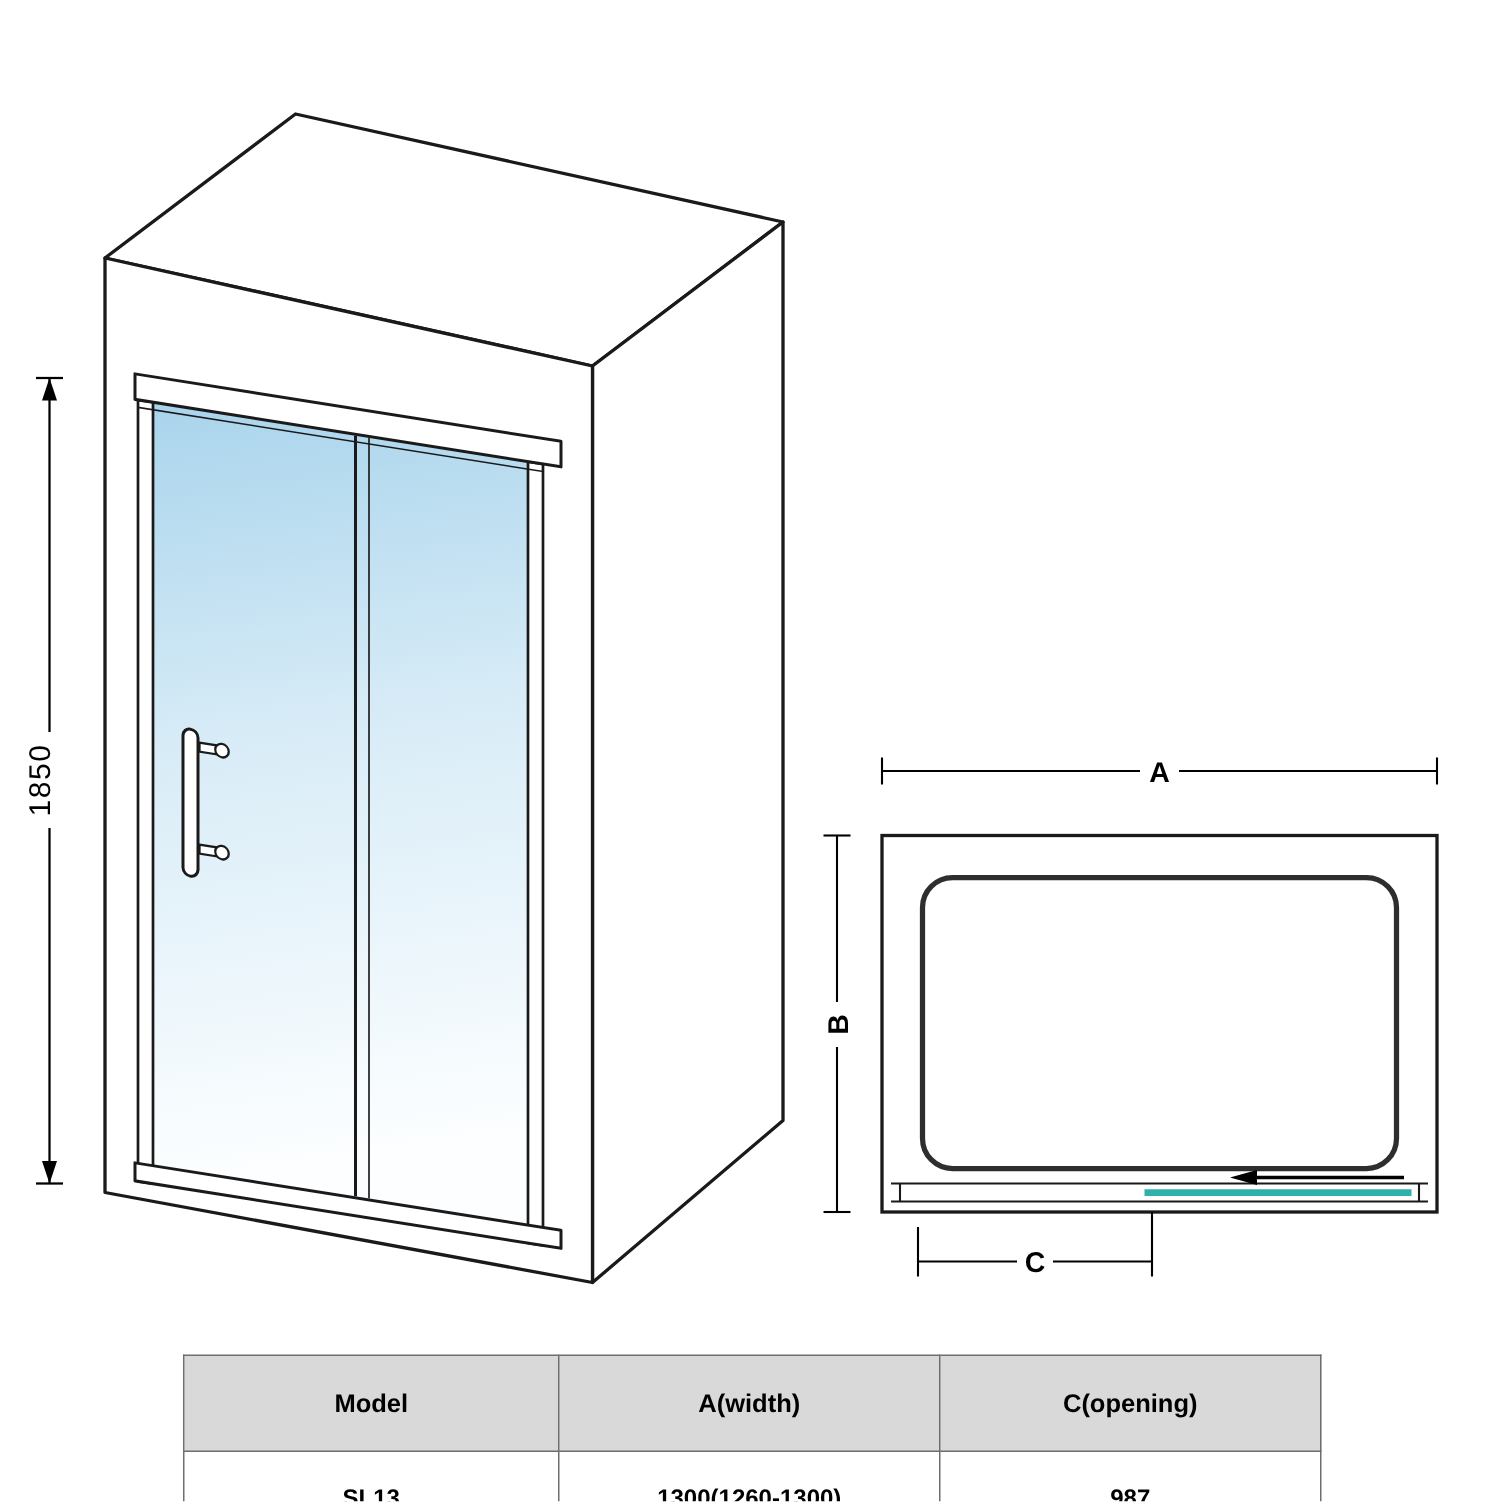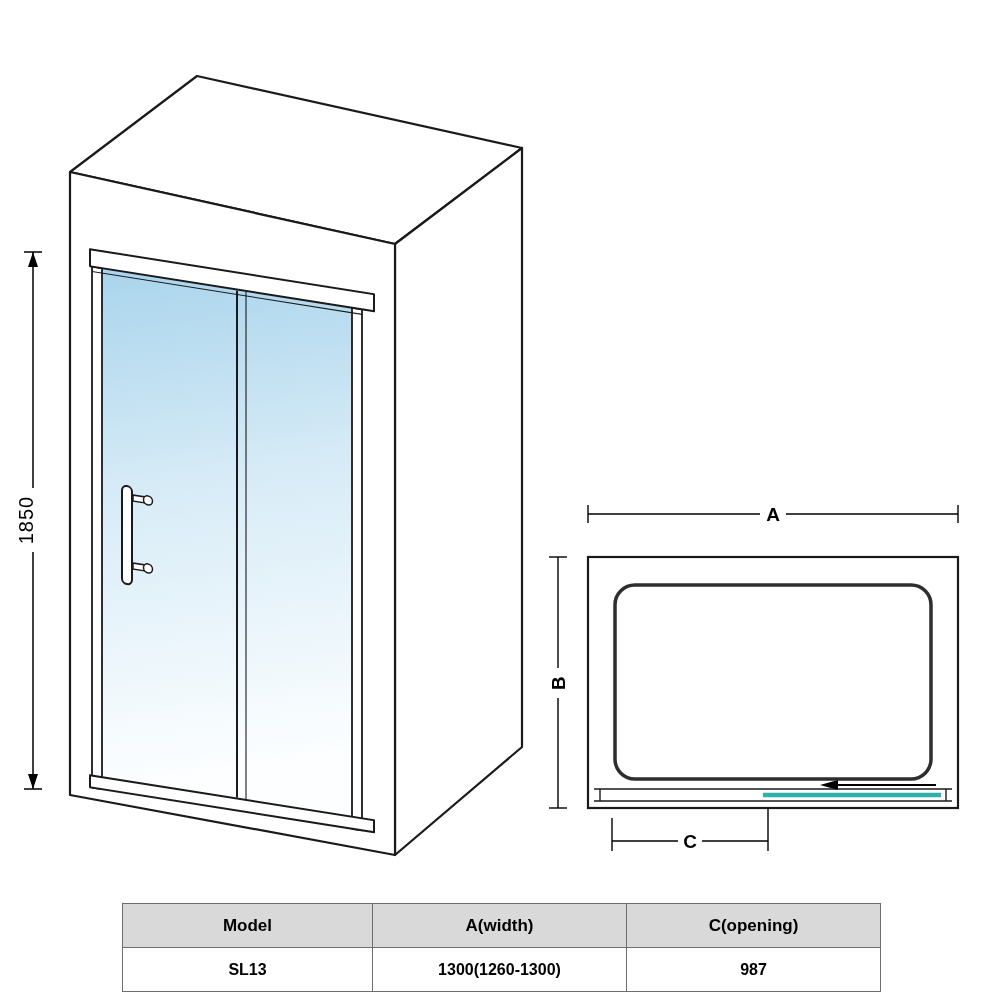--- a/index.html
+++ b/index.html
@@ -24,21 +24,21 @@
     width:758px;
     border-collapse:collapse;
     table-layout:fixed;
   }
   .spec-table th, .spec-table td {
     border:1px solid #6e6e6e;
     height:29px;
     text-align:center;
     vertical-align:middle;
     color:#000;
-    padding:7px;
+    padding:17px;
   }
   .spec-table th { background:#d9d9d9; font-size:17px; font-weight:700; }
   .spec-table td { background:#ffffff; font-size:16px; font-weight:700; }
 </style>
 </head>
 <body>
 
 <div class="canvas">
 
   <svg width="1001" height="1001" viewBox="0 0 1001 1001">

